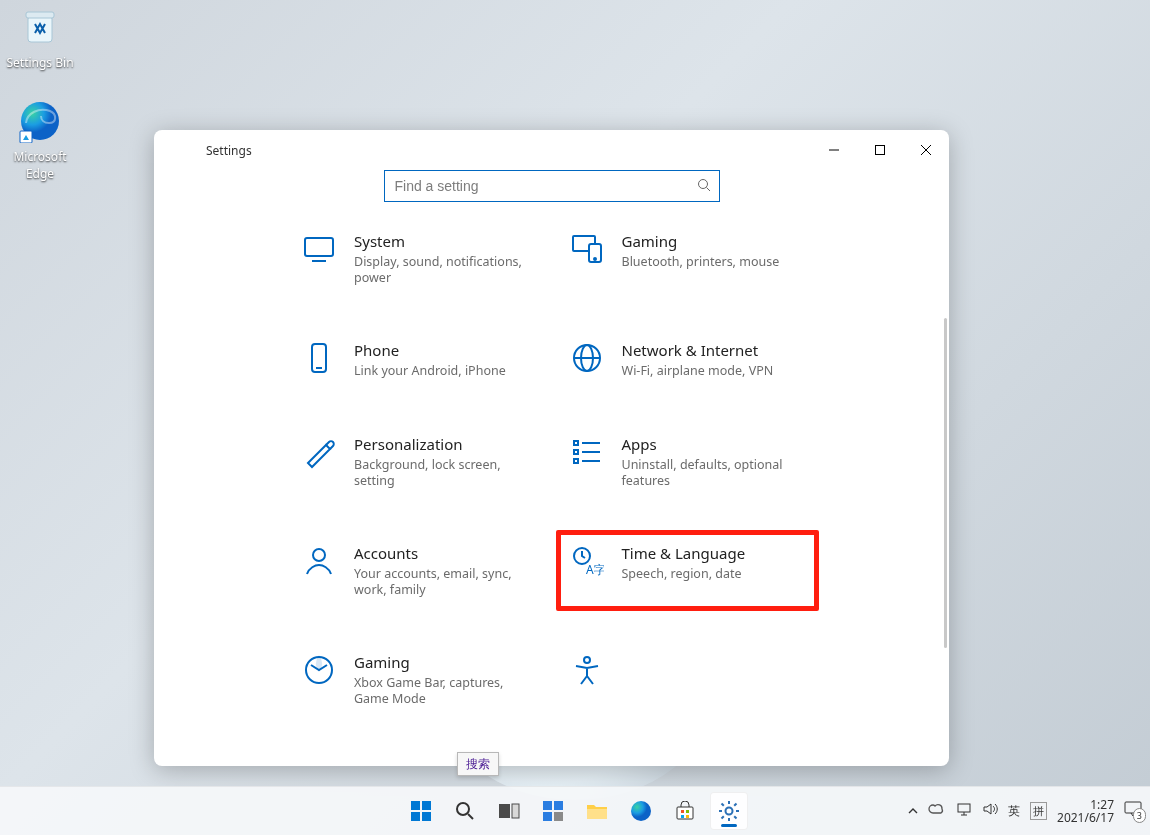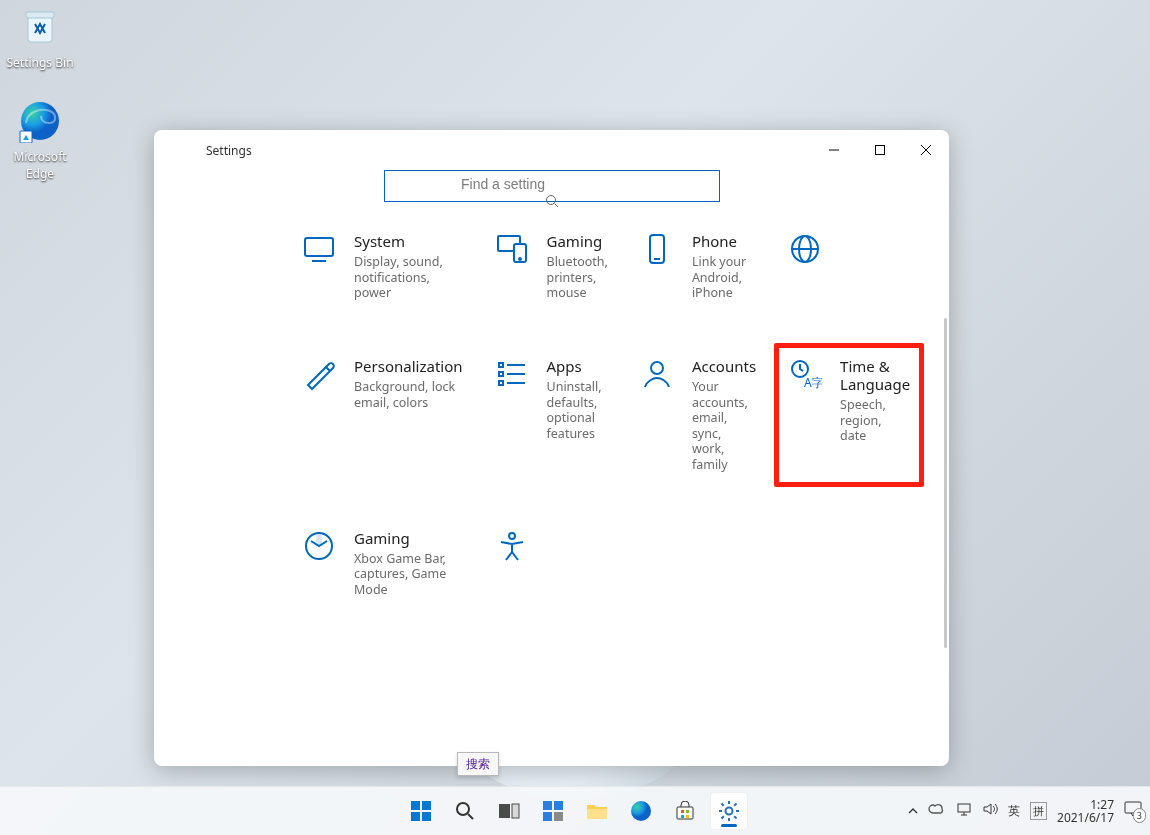--- a/index.html
+++ b/index.html
@@ -19,26 +19,26 @@
   .bloom{position:absolute;left:50%;top:420px;width:520px;height:360px;transform:translateX(-50%);
     filter:blur(0.3px);pointer-events:none;}
   .bloom>div{position:absolute;border-radius:50%;background:radial-gradient(circle at 40% 40%,#fbfeff 0%,#e6f0f6 55%,#cdd8e1 80%,rgba(205,216,225,0)100%);}
   
   .window{position:absolute;left:154px;top:130px;width:795px;height:636px;background:#fff;
     border-radius:8px;box-shadow:0 4px 24px rgba(0,0,0,.25);}
   .titlebar{height:40px;display:flex;align-items:center;padding:0 0 0 16px;font-size:12px;color:#333;margin-left:36px;}
   .titlebar .title{flex:1;}
   .chrome-btn{width:46px;height:40px;display:flex;align-items:center;justify-content:center;font-size:12px;}
   .searchbox{margin:0 auto 0;width:336px;height:32px;border:1px solid var(--blue);
-    display:flex;align-items:center;padding:4px 8px;box-sizing:border-box;flex-direction:column;}
+    display:flex;align-items:center;padding:12px 8px;box-sizing:border-box;}
   .searchbox input{flex:1;border:none;outline:none;font-size:14px;}
   .searchbox input::placeholder{color:#7d7d7d;}
   .searchbox .sicon{color:#666;font-size:14px;}
   .cats{position:absolute;left:0;right:0;top:94px;bottom:0;overflow:hidden;padding:0 144px 0 148px;}
-  .grid{display:grid;grid-template-columns:1fr 1fr 1fr 1fr;column-gap:32px;row-gap:56px;padding-top:8px;padding-bottom:30px;}
+  .grid{display:grid;grid-template-columns:1fr 1fr;column-gap:32px;row-gap:56px;padding-top:8px;padding-bottom:30px;}
   .cat{display:flex;gap:18px;align-items:flex-start;cursor:pointer;}
   .cat .icon{width:34px;height:34px;flex:0 0 34px;color:var(--blue);}
   .cat .label{font-size:15px;color:#222;line-height:1.2;}
   .cat .desc{font-size:12.5px;color:var(--grey);margin-top:4px;line-height:1.25;max-width:200px;}
   .highlight{border:5px solid #ff1e0f;border-radius:2px;margin:-14px -14px -14px -14px;padding:9px 9px 18px 9px;}
   
   .tooltip{position:absolute;left:457px;top:752px;background:#f7f7f7;border:1px solid #b8b8b8;
     padding:2px 8px;font-size:12px;color:#4c1d95;box-shadow:0 2px 4px rgba(0,0,0,.15);}
   
   .taskbar{position:absolute;left:0;right:0;bottom:0;height:48px;background:rgba(245,247,250,.92);
@@ -168,32 +168,36 @@
       </div>
 
       <div class="cat">
         <div class="icon">
           <svg viewBox="0 0 34 34" fill="none" stroke="currentColor" stroke-width="2">
               <circle cx="17" cy="17" r="13"></circle>
               <ellipse cx="17" cy="17" rx="6" ry="13"></ellipse>
               <line x1="4" y1="17" x2="30" y2="17"></line>
             </svg>
         </div>
+        <div>
+          <div class="label">Network &amp; Internet</div>
+          <div class="desc">Wi-Fi, airplane mode, VPN</div>
+        </div>
       </div>
 
       <div class="cat">
         <div class="icon">
           <svg viewBox="0 0 34 34" fill="none" stroke="currentColor" stroke-width="2">
               <path d="M6 28L24 10l4 4L10 32z"></path>
               <path d="M24 10l3-3c1-1 3-1 4 0s1 3 0 4l-3 3"></path>
             </svg>
         </div>
         <div>
           <div class="label">Personalization</div>
-          <div class="desc">Background, lock email, colors</div>
+          <div class="desc">Background, lock screen, setting</div>
         </div>
       </div>
 
       <div class="cat">
         <div class="icon">
           <svg viewBox="0 0 34 34" fill="none" stroke="currentColor" stroke-width="2">
               <rect x="4" y="6" width="4" height="4"></rect>
               <line x1="12" y1="8" x2="30" y2="8"></line>
               <rect x="4" y="15" width="4" height="4"></rect>
               <line x1="12" y1="17" x2="30" y2="17"></line>

